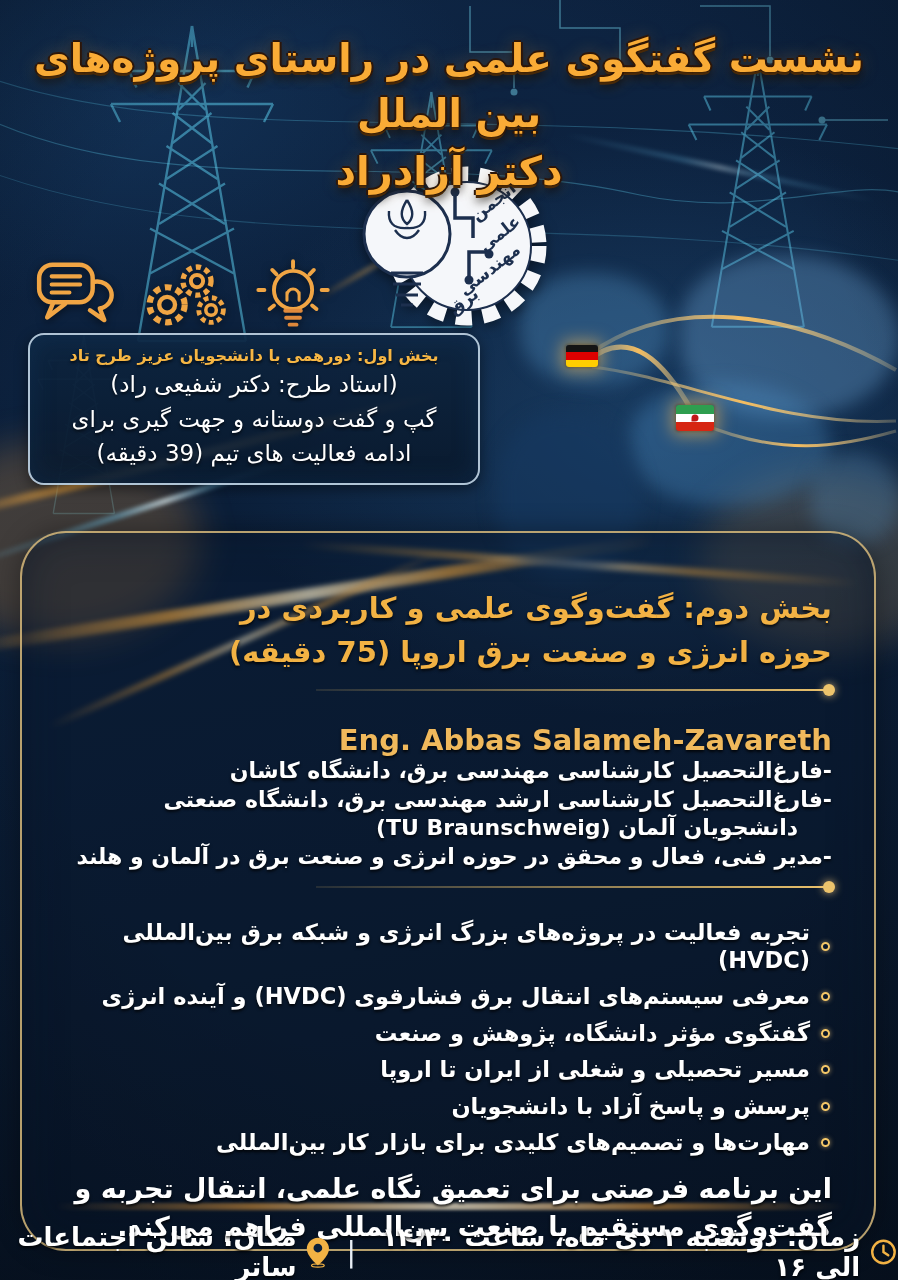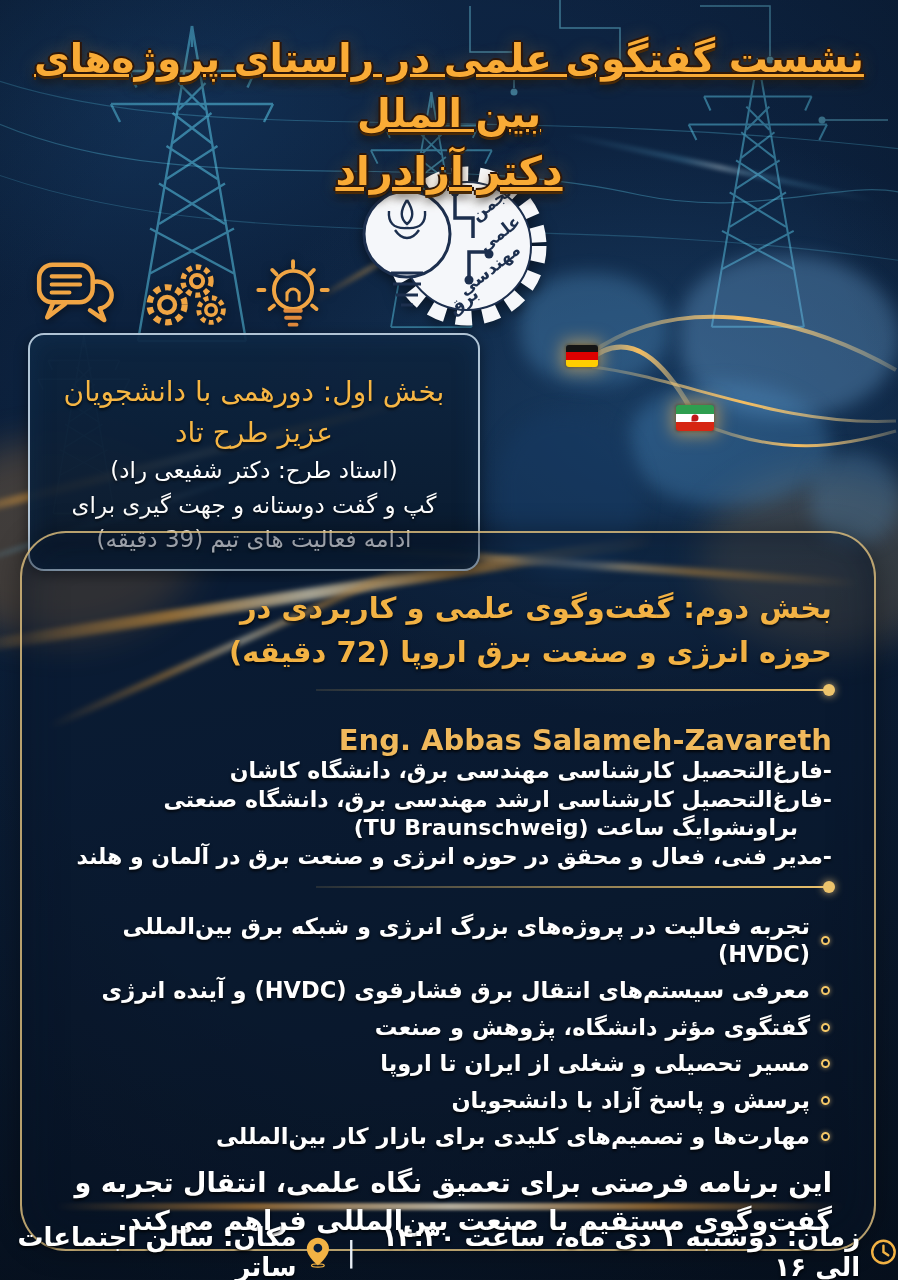--- a/index.html
+++ b/index.html
@@ -27,41 +27,40 @@
     background:linear-gradient(180deg,#141414 0 33.3%, #dd0000 33.3% 66.6%, #ffce00 66.6% 100%); }
   .flag-ir{ left:196px; top:150px; width:38px; height:26px;
     background:linear-gradient(180deg,#2e9e4f 0 33.3%, #ffffff 33.3% 66.6%, #d62612 66.6% 100%); }
   .flag-ir::after{ content:""; position:absolute; left:50%; top:50%; width:7px; height:7px; transform:translate(-50%,-50%); background:#c01818; border-radius:50% 50% 50% 0; }
   
   .title-wrap{ position:absolute; top:32px; left:0; right:0; text-align:center; z-index:5; }
   .title-line{
     font-weight:700; color:#f9ab36; letter-spacing:0;
     text-shadow: 0 0 2px #271302, -2px 0 0 #30180a, 2px 0 0 #30180a, 0 -2px 0 #30180a,
                  0 3px 0 #4a2a08, 0 6px 10px rgba(0,0,0,.75), 0 0 18px rgba(255,170,60,.35);
-    text-decoration: underline;
   }
   .title-line.l1{ font-size:39px; line-height:1.4; }
   .title-line.l2{ font-size:40px; line-height:1.3; margin-top:4px; }
   
   .logo{ position:absolute; left:335px; top:154px; width:228px; height:182px; z-index:4; }
   .logo svg{ width:100%; height:100%; filter:drop-shadow(0 3px 6px rgba(0,0,0,.5)); }
   .logo text{ font-family:"DejaVu Sans", sans-serif; font-weight:700; fill:#1c2f4e; }
   
   .icons-row{ position:absolute; left:32px; top:254px; width:300px; height:84px; display:flex; direction:ltr; align-items:center; gap:18px; z-index:5; }
   .icons-row svg{ filter:drop-shadow(0 2px 4px rgba(0,0,0,.6)); }
   
   .box1{
     position:absolute; left:28px; top:333px; width:452px; min-height:148px; z-index:6;
     border:2px solid rgba(206,226,242,.85); border-radius:16px;
     background:linear-gradient(180deg, rgba(14,37,64,.93), rgba(9,25,45,.93));
     box-shadow:0 4px 14px rgba(0,0,0,.45), inset 0 0 24px rgba(20,60,100,.35);
     padding:9px 12px 12px; text-align:center;
   }
-  .box1-heading{ font-size:28px; font-weight:400; color:#f6b644; line-height:1.45;
-    text-shadow:0 2px 3px rgba(0,0,0,.7);margin-top:28px; }
+  .box1-heading{ font-size:16px; font-weight:700; color:#f6b644; line-height:1.45;
+    text-shadow:0 2px 3px rgba(0,0,0,.7); }
   .box1-line{ font-size:23px; font-weight:400; color:#ffffff; line-height:1.5;
     text-shadow:0 2px 3px rgba(0,0,0,.7); }
   
   .box2{
     position:absolute; left:20px; top:531px; width:856px; height:720px; z-index:6;
     border:2px solid rgba(215,185,122,.85); border-radius:46px;
     background:rgba(9,24,44,.30);
     box-shadow:0 0 26px rgba(0,0,0,.35), inset 0 0 40px rgba(8,20,38,.5);
     padding:54px 42px 12px; overflow:hidden;
   }
@@ -69,21 +68,21 @@
     text-shadow:0 2px 3px rgba(0,0,0,.75); }
   .divider{ position:relative; height:2px; width:516px; margin-top:15px;
     background:linear-gradient(270deg, #ecc36c, rgba(236,195,108,.12)); }
   .divider .dot{ position:absolute; right:-3px; top:-5px; width:12px; height:12px; border-radius:50%;
     background:#ecc36c; box-shadow:0 0 8px rgba(255,210,130,.8); }
   .speaker{ margin-top:32px; direction:ltr; text-align:right; color:#f0b95c; font-size:29px; font-weight:700;
     text-shadow:0 2px 3px rgba(0,0,0,.8); }
   .bio-line{ text-align:right; color:#ffffff; font-size:22px; font-weight:700; line-height:1.3;
     text-shadow:0 2px 3px rgba(0,0,0,.8); }
   .bio-line.cont{ padding-left:6px; padding-right:34px; }
-  .bullets{ list-style:none; margin-top:22px; }
+  .bullets{ list-style:none; margin-top:28px; }
   .bullets li{ display:flex; align-items:center; gap:11px; padding:3px 2px 3px 0; margin-bottom:3px; }
   .bullet-dot{ flex:0 0 auto; width:9px; height:9px; border:2.5px solid #f5c868; border-radius:50%;
     box-shadow:0 0 5px rgba(255,210,130,.6); }
   .bullet-text{ color:#ffffff; font-size:22.5px; font-weight:700; line-height:1.22;
     text-shadow:0 2px 3px rgba(0,0,0,.8); }
   .closing{ margin-top:11px; text-align:right; color:#ffffff; font-size:27px; font-weight:700; line-height:1.38;
     text-shadow:0 2px 3px rgba(0,0,0,.8); }
   
   .flare{ position:absolute; left:55px; top:1203px; width:790px; height:7px; z-index:5; border-radius:999px;
     background:linear-gradient(90deg, transparent, rgba(255,170,60,.7) 25%, #fff0d0 50%, rgba(255,170,60,.7) 75%, transparent);
@@ -214,29 +213,29 @@
 
   <section class="box1">
     <div class="box1-heading">بخش اول: دورهمی با دانشجویان عزیز طرح تاد</div>
     <div class="box1-line">(استاد طرح: دکتر شفیعی راد)</div>
     <div class="box1-line">گپ و گفت دوستانه و جهت گیری برای</div>
     <div class="box1-line">ادامه فعالیت های تیم (39 دقیقه)</div>
   </section>
 
   <section class="box2">
     <div class="s2-heading">بخش دوم: گفت‌وگوی علمی و کاربردی در</div>
-    <div class="s2-heading">حوزه انرژی و صنعت برق اروپا (72 دقیقه)</div>
+    <div class="s2-heading">حوزه انرژی و صنعت برق اروپا (75 دقیقه)</div>
     <div class="divider">
         <span class="dot"></span>
       </div>
 
     <div class="speaker">Eng. Abbas Salameh-Zavareth</div>
     <div class="bio-line">-فارغ‌التحصیل کارشناسی مهندسی برق، دانشگاه کاشان</div>
     <div class="bio-line">-فارغ‌التحصیل کارشناسی ارشد مهندسی برق، دانشگاه صنعتی</div>
-    <div class="bio-line cont">براونشوایگ ساعت (TU Braunschweig)</div>
+    <div class="bio-line cont">دانشجویان آلمان (TU Braunschweig)</div>
     <div class="bio-line">-مدیر فنی، فعال و محقق در حوزه انرژی و صنعت برق در آلمان و هلند</div>
     <div class="divider">
         <span class="dot"></span>
       </div>
 
     <ul class="bullets">
       <li>
           <span class="bullet-dot"></span>
           <span class="bullet-text">تجربه فعالیت در پروژه‌های بزرگ انرژی و شبکه برق بین‌المللی (HVDC)</span>
         </li>

